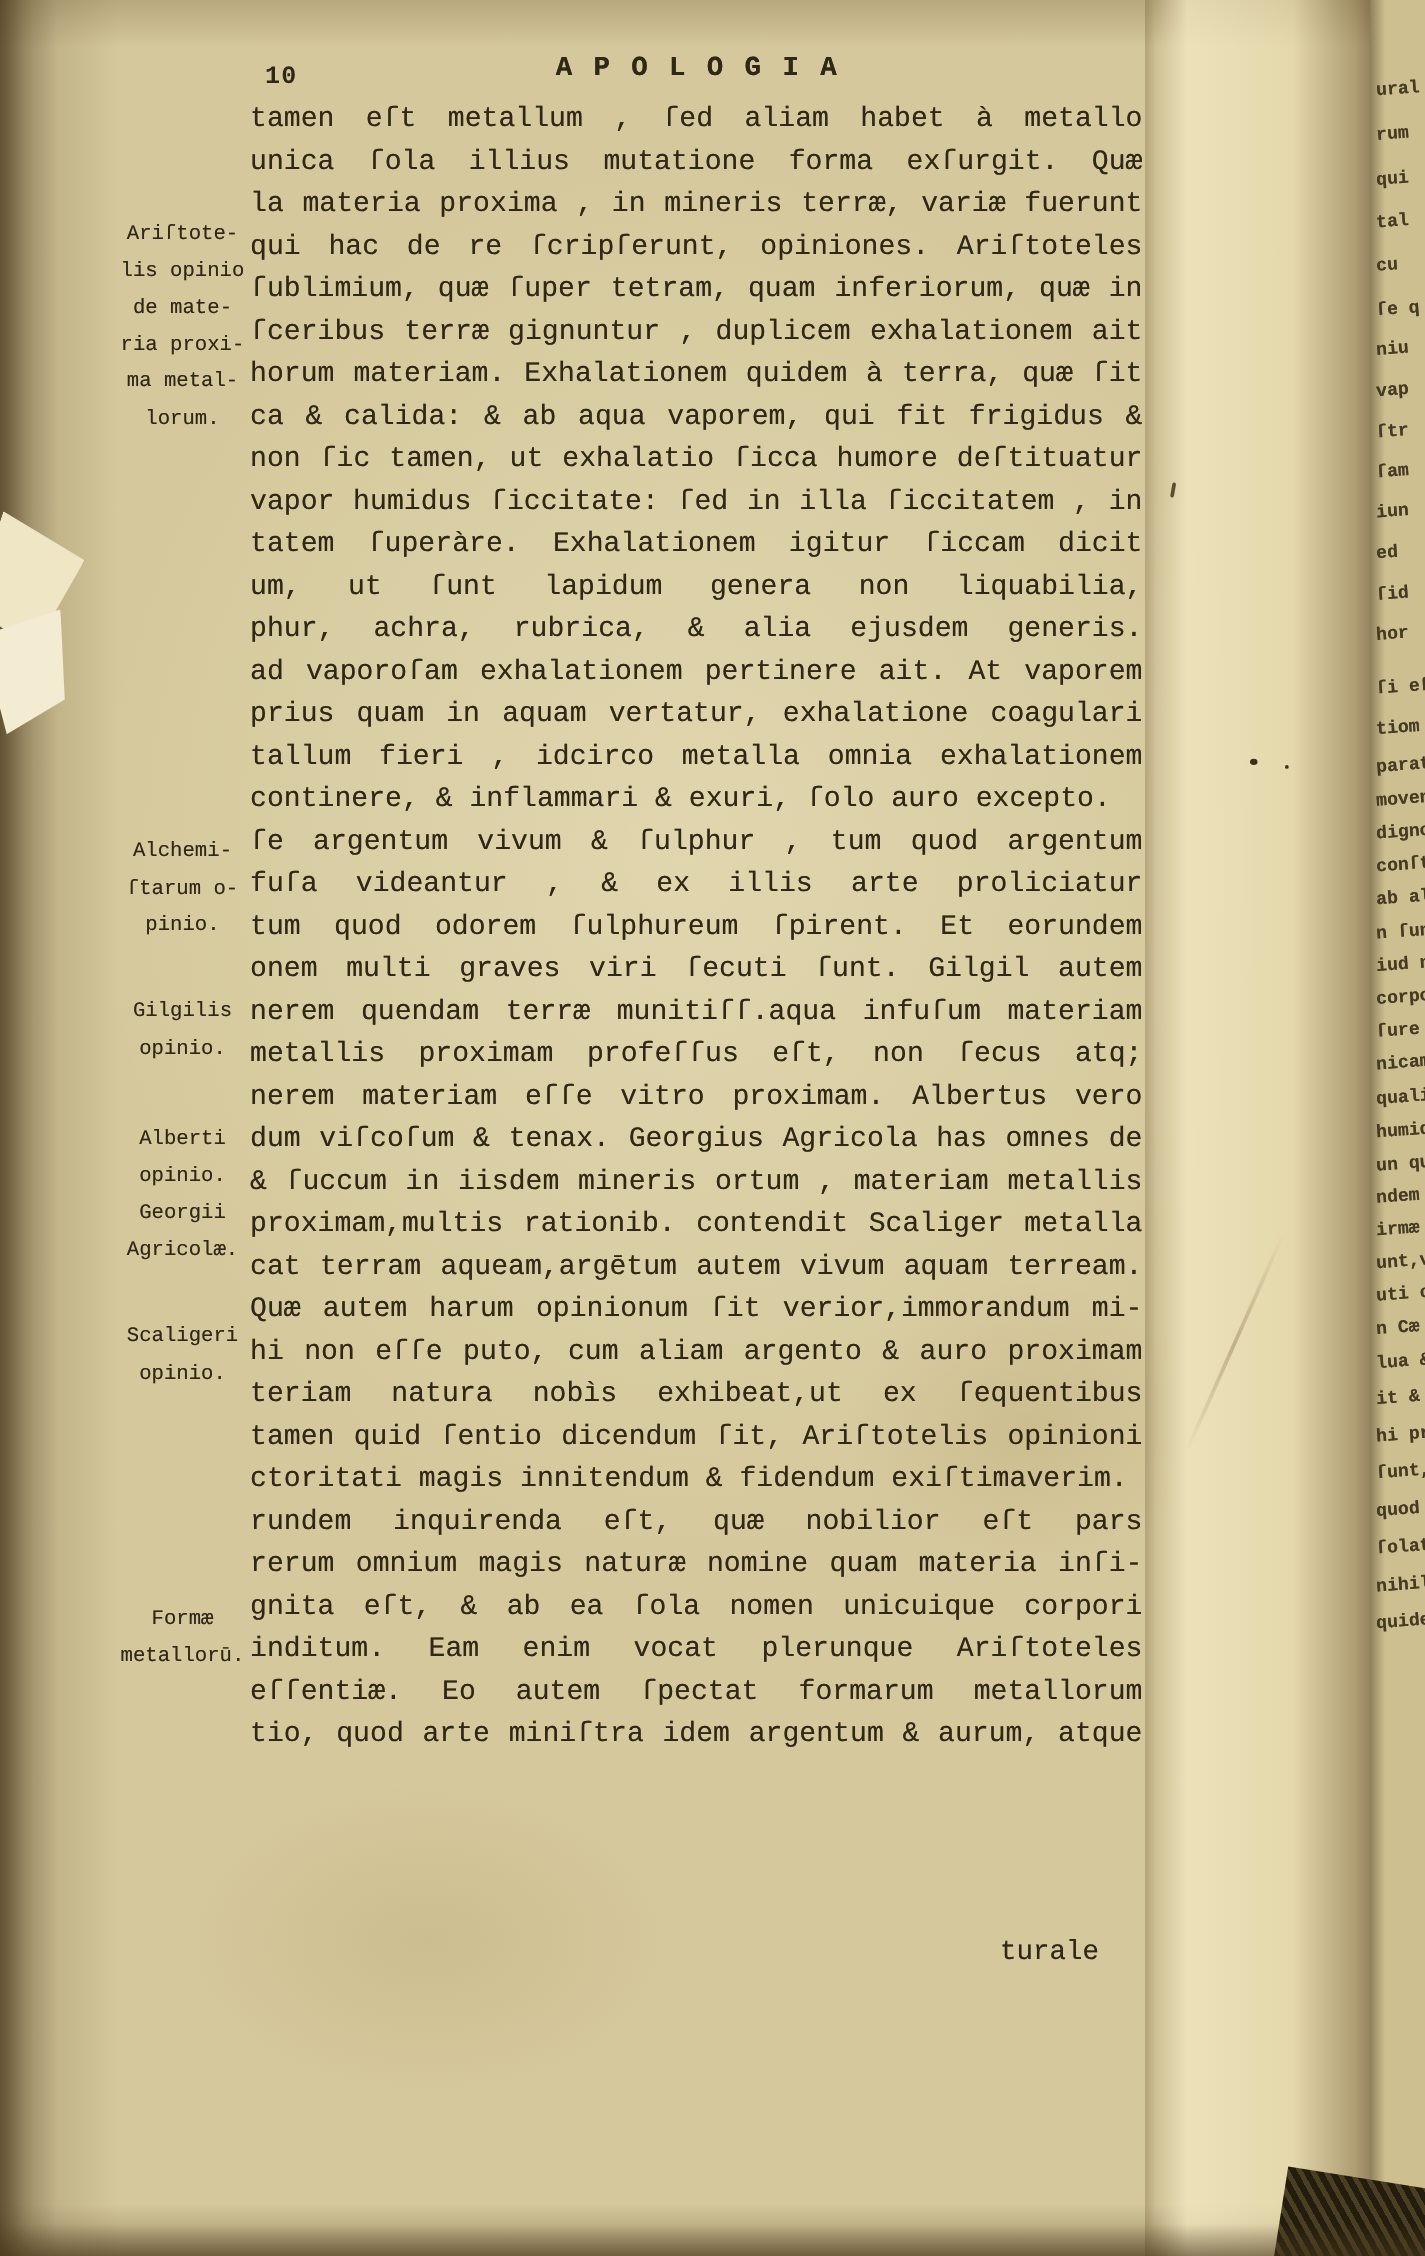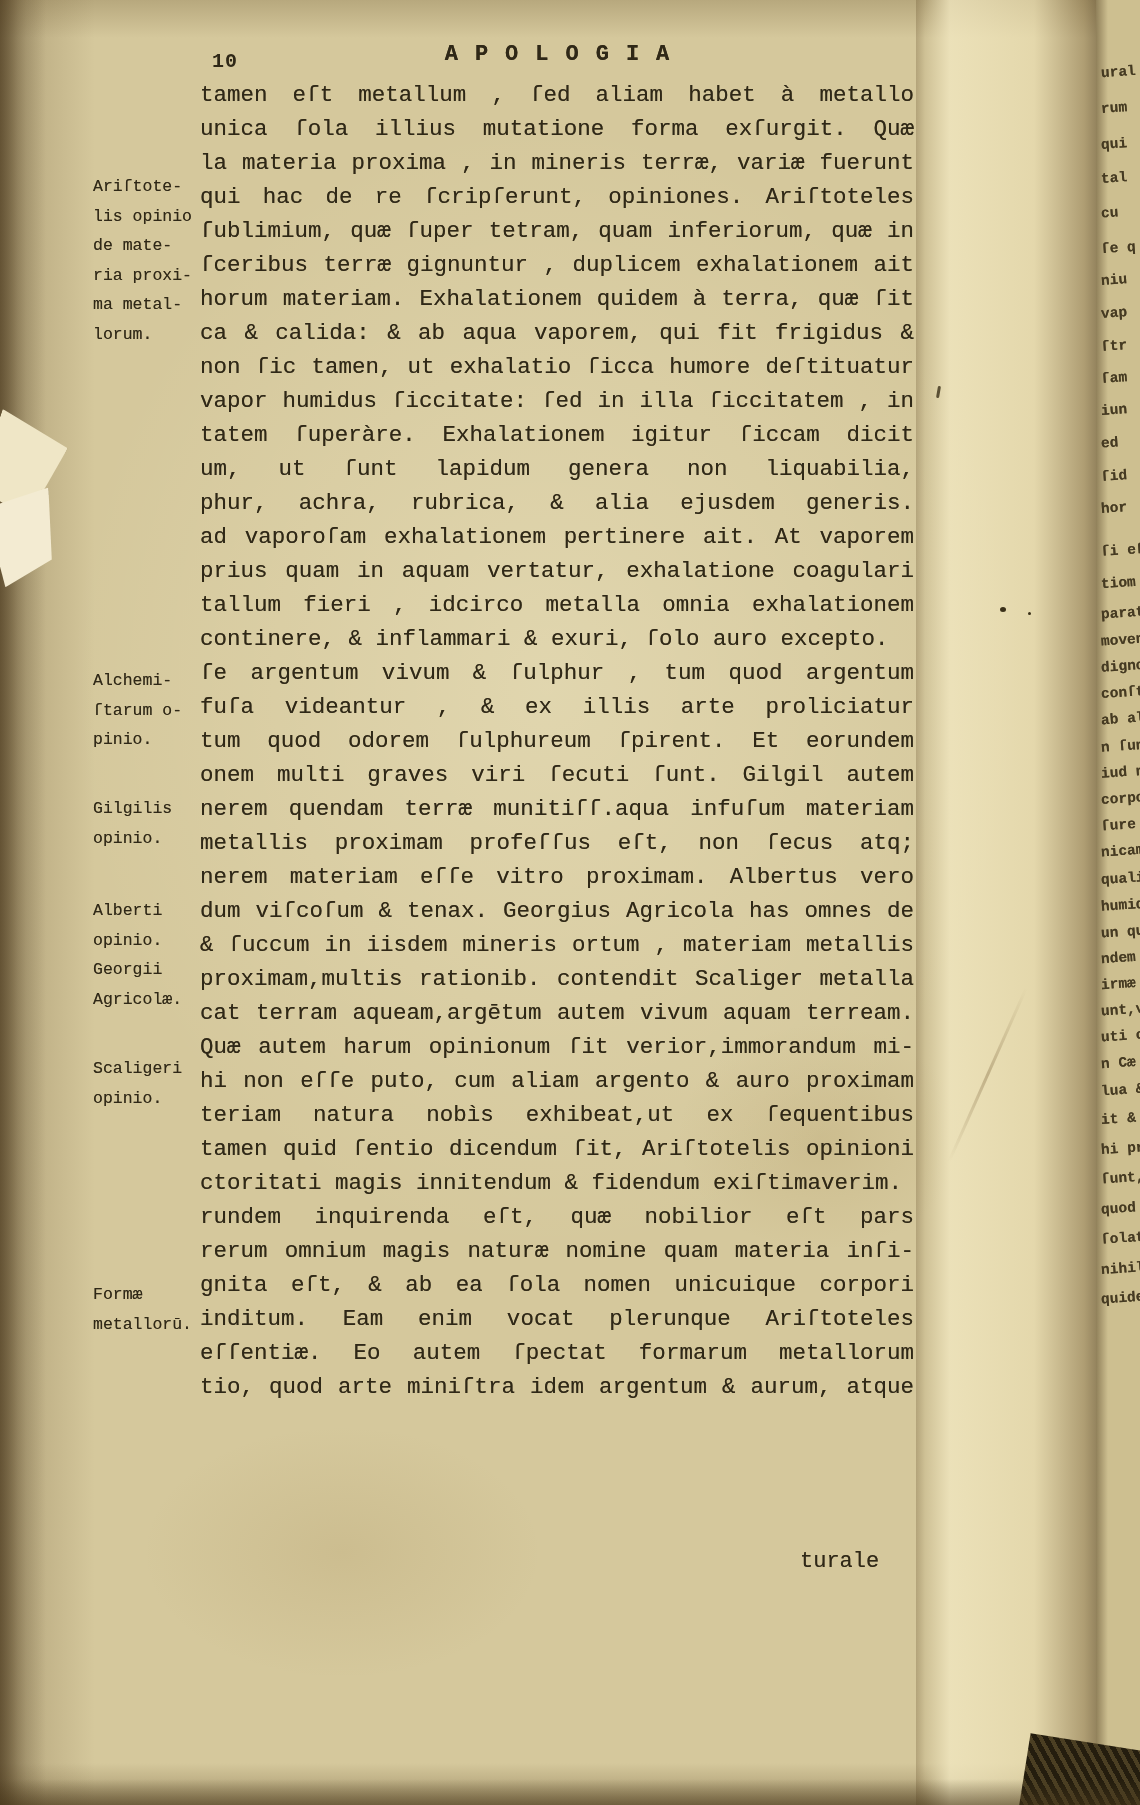--- a/index.html
+++ b/index.html
@@ -42,21 +42,21 @@
   .text-block{
     position:absolute; left:200px; top:78px; width:714px;
     font-size:22.5px; text-shadow:0 0 .4px rgba(40,30,12,.55);
   }
   .line{height:34px; line-height:34px; overflow:hidden; text-align:justify; white-space:normal;}
   .line.just::after{content:""; display:inline-block; width:100%; height:0;}
   .line.ind{text-indent:34px;}
   
   .margin-notes{position:absolute; left:0; top:0; width:200px; height:100%;}
   .mnote{position:absolute; left:93px; width:106px; font-size:16.5px; line-height:29.5px;
-         text-shadow:0 0 .4px rgba(40,30,12,.5);}
+         text-shadow:0 0 .4px rgba(40,30,12,.5);text-align:center;}
   .catchword{position:absolute; left:800px; top:1549px; font-size:22px;
              text-shadow:0 0 .4px rgba(40,30,12,.55);}
   
   .fore-edge{
     position:absolute; left:916px; top:0; width:180px; height:100%;
     background:linear-gradient(90deg,
       rgba(100,78,42,.30) 0px, rgba(100,78,42,.06) 9px,
       rgba(243,233,194,.75) 34px, rgba(238,226,182,.6) 118px,
       rgba(112,88,48,.38) 168px, rgba(86,66,34,.5) 180px);
   }

